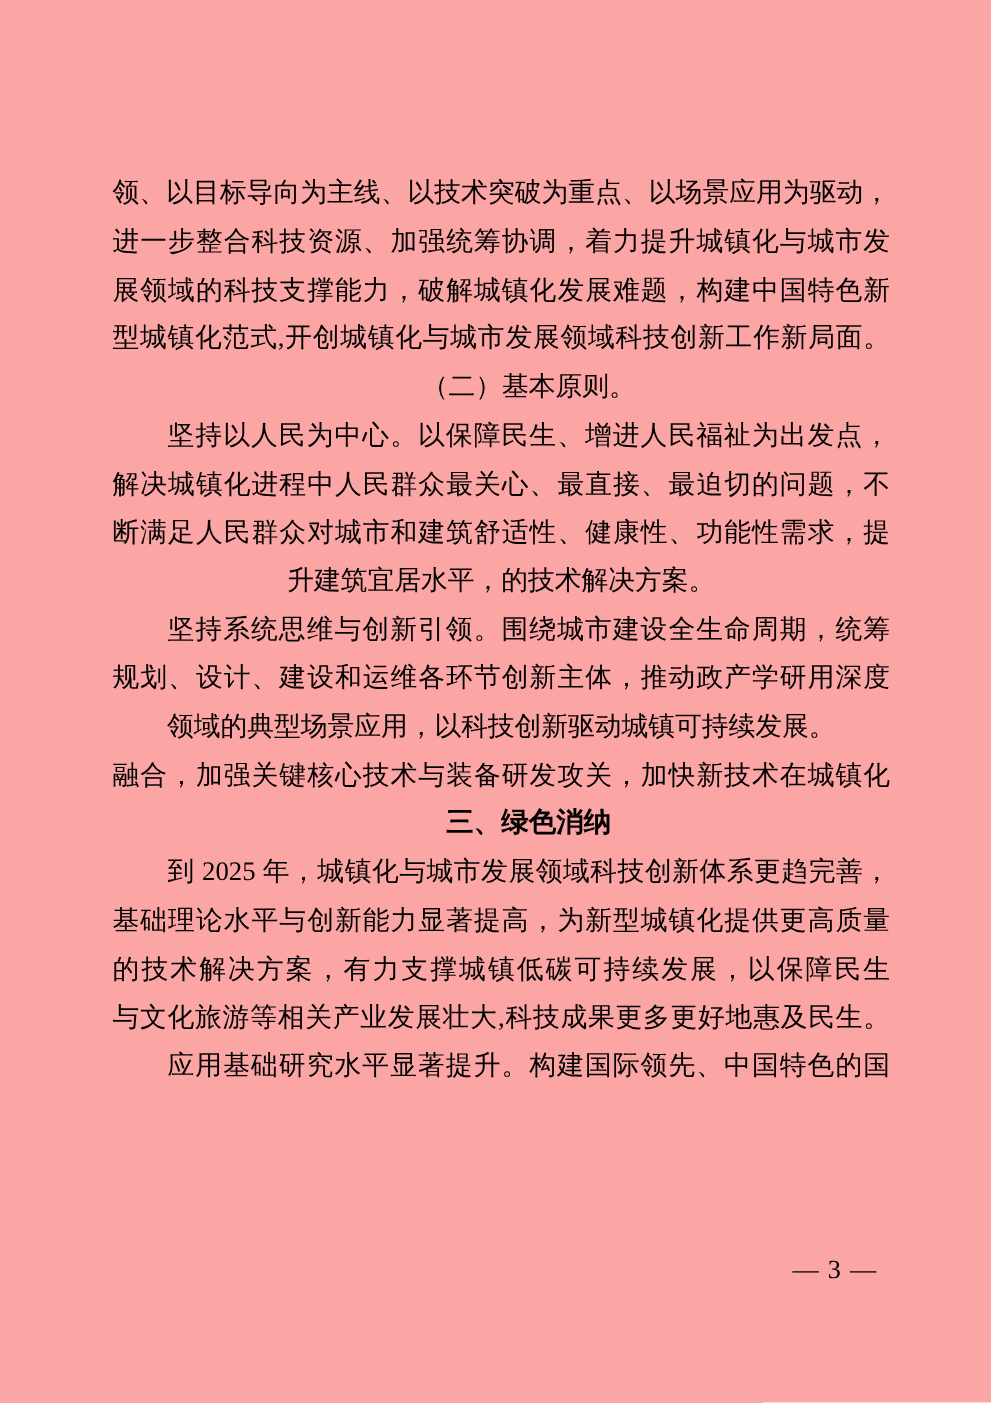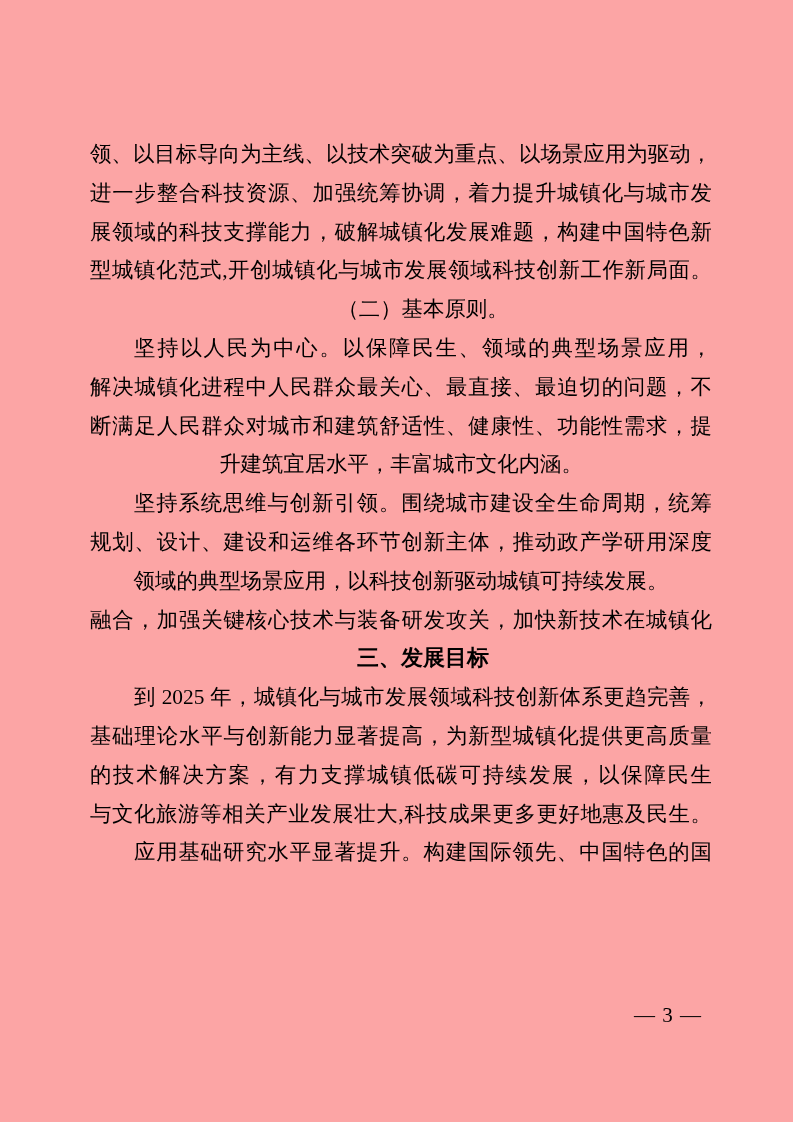--- a/index.html
+++ b/index.html
@@ -59,29 +59,29 @@
 </head>
 <body>
 
 <div class="page">
   <div class="textblock">
     <div class="line full">领、以目标导向为主线、以技术突破为重点、以场景应用为驱动，</div>
     <div class="line full">进一步整合科技资源、加强统筹协调，着力提升城镇化与城市发</div>
     <div class="line full">展领域的科技支撑能力，破解城镇化发展难题，构建中国特色新</div>
     <div class="line full">型城镇化范式,开创城镇化与城市发展领域科技创新工作新局面。</div>
     <div class="line indent">（二）基本原则。</div>
-    <div class="line indent full">坚持以人民为中心。以保障民生、领域的典型场景应用，</div>
+    <div class="line indent full">坚持以人民为中心。以保障民生、增进人民福祉为出发点，</div>
     <div class="line full">解决城镇化进程中人民群众最关心、最直接、最迫切的问题，不</div>
     <div class="line full">断满足人民群众对城市和建筑舒适性、健康性、功能性需求，提</div>
-    <div class="line">升建筑宜居水平，丰富城市文化内涵。</div>
+    <div class="line">升建筑宜居水平，的技术解决方案。</div>
     <div class="line indent full">坚持系统思维与创新引领。围绕城市建设全生命周期，统筹</div>
     <div class="line full">规划、设计、建设和运维各环节创新主体，推动政产学研用深度</div>
     <div class="line">领域的典型场景应用，以科技创新驱动城镇可持续发展。</div>
     <div class="line full">融合，加强关键核心技术与装备研发攻关，加快新技术在城镇化</div>
-    <div class="line indent heading">三、发展目标</div>
+    <div class="line indent heading">三、绿色消纳</div>
     <div class="line indent full">到 2025 年，城镇化与城市发展领域科技创新体系更趋完善，</div>
     <div class="line full">基础理论水平与创新能力显著提高，为新型城镇化提供更高质量</div>
     <div class="line full">的技术解决方案，有力支撑城镇低碳可持续发展，以保障民生</div>
     <div class="line full">与文化旅游等相关产业发展壮大,科技成果更多更好地惠及民生。</div>
     <div class="line indent full">应用基础研究水平显著提升。构建国际领先、中国特色的国</div>
   </div>
   <div class="page-number">— 3 —</div>
 </div>
 
 </body></html>

